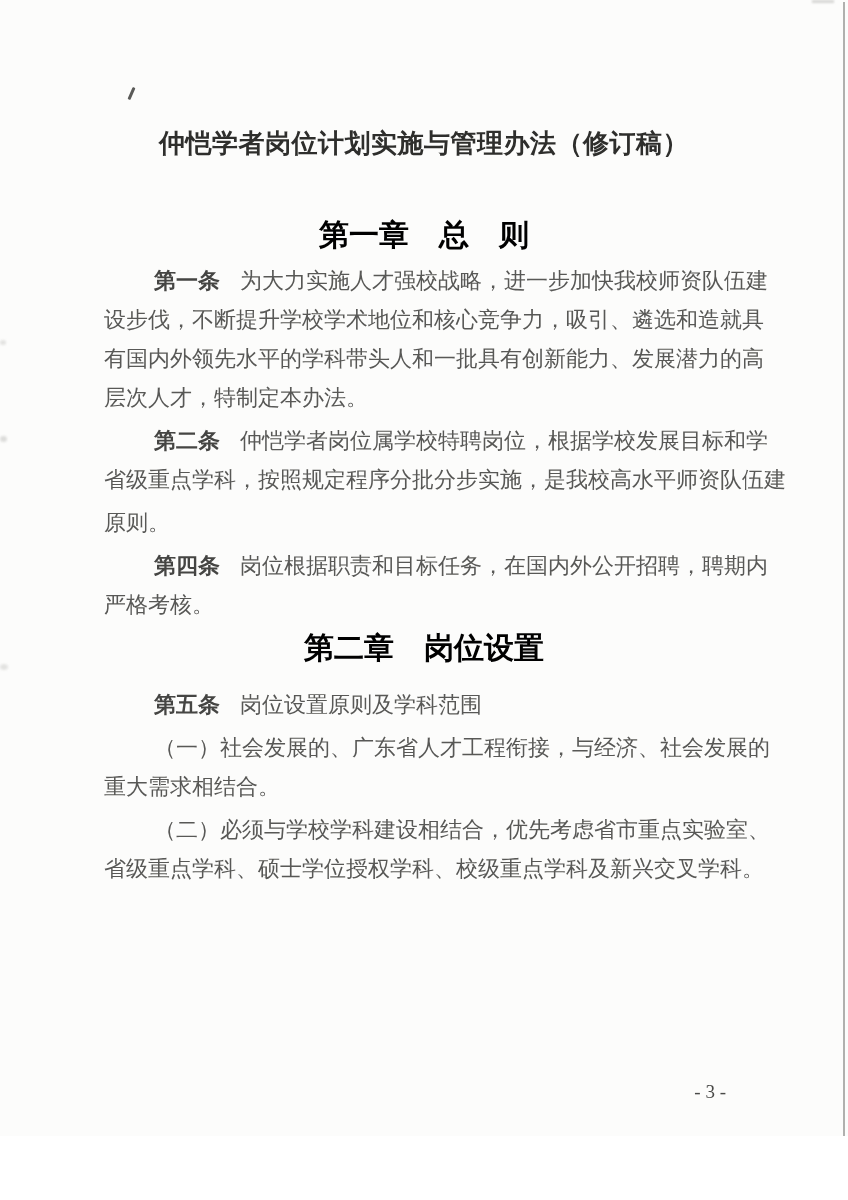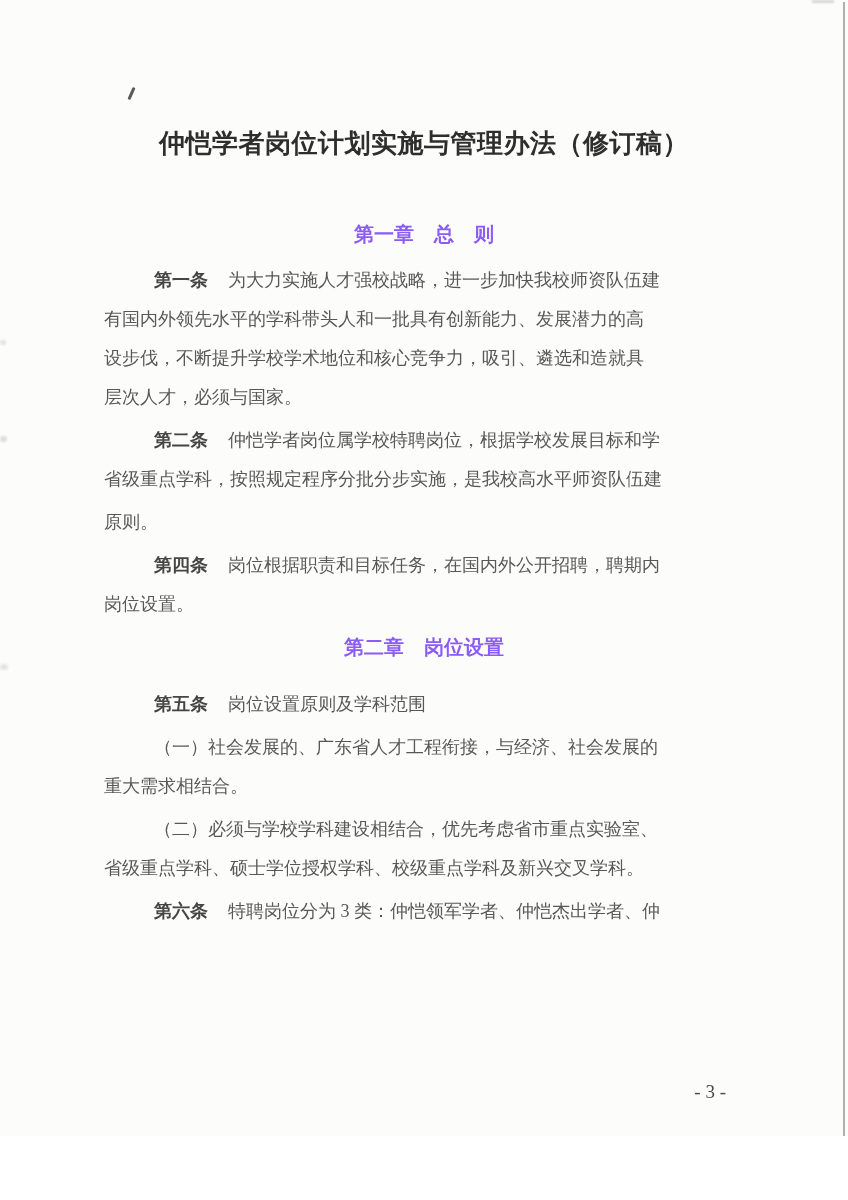--- a/index.html
+++ b/index.html
@@ -28,35 +28,35 @@
     line-height: 40px;
     letter-spacing: 0.5px;
     color: #2e2e2c;
     text-align: center;
     margin: 0 0 52px 0;
     white-space: nowrap;
   }
   .chapter {
     font-family: "Liberation Sans", sans-serif;
     font-weight: 700;
-    font-size: 20px;
+    font-size: 30px;
     line-height: 39px;
-    color: #8b5cf6;
+    color: #000000;
     text-align: center;
     margin: 4px 0 18px 0;
     white-space: nowrap;
   }
   .content .chapter:first-child {
     margin: 0 0 7px 0;
   }
   .para {
     margin: 0 0 4px 0;
   }
   .line {
-    font-size: 18px;
+    font-size: 22px;
     line-height: 39px;
     color: #585856;
     letter-spacing: 0px;
     white-space: nowrap;
   }
   .line.first {
     padding-left: 50px;
   }
   .lead {
     font-family: "Liberation Sans", sans-serif;
@@ -109,49 +109,48 @@
 <body>
 
 <div class="page">
 
   <div class="content">
     <div class="doc-title">仲恺学者岗位计划实施与管理办法（修订稿）</div>
     <div>
         <div class="chapter">第一章　总　则</div>
         <div class="para">
           <div class="line first"><span class="lead">第一条</span>为大力实施人才强校战略，进一步加快我校师资队伍建</div>
+          <div class="line">设步伐，不断提升学校学术地位和核心竞争力，吸引、遴选和造就具</div>
           <div class="line">有国内外领先水平的学科带头人和一批具有创新能力、发展潜力的高</div>
-          <div class="line">设步伐，不断提升学校学术地位和核心竞争力，吸引、遴选和造就具</div>
-          <div class="line">层次人才，必须与国家。</div>
+          <div class="line">层次人才，特制定本办法。</div>
         </div>
         <div class="para">
           <div class="line first"><span class="lead">第二条</span>仲恺学者岗位属学校特聘岗位，根据学校发展目标和学</div>
           <div class="line">省级重点学科，按照规定程序分批分步实施，是我校高水平师资队伍建</div>
         </div>
         <div class="para">
           <div class="line">原则。</div>
         </div>
         <div class="para">
           <div class="line first"><span class="lead">第四条</span>岗位根据职责和目标任务，在国内外公开招聘，聘期内</div>
-          <div class="line">岗位设置。</div>
+          <div class="line">严格考核。</div>
         </div>
         <div class="chapter">第二章　岗位设置</div>
         <div class="para">
           <div class="line first"><span class="lead">第五条</span>岗位设置原则及学科范围</div>
         </div>
         <div class="para">
           <div class="line first">（一）社会发展的、广东省人才工程衔接，与经济、社会发展的</div>
           <div class="line">重大需求相结合。</div>
         </div>
         <div class="para">
           <div class="line first">（二）必须与学校学科建设相结合，优先考虑省市重点实验室、</div>
           <div class="line">省级重点学科、硕士学位授权学科、校级重点学科及新兴交叉学科。</div>
         </div>
         <div class="para">
-          <div class="line first"><span class="lead">第六条</span>特聘岗位分为 3 类：仲恺领军学者、仲恺杰出学者、仲</div>
         </div>
       </div>
   </div>
 
   <div class="page-number">- 3 -</div>
 
   <div class="edge-line-right"></div>
   <div class="mark-diagonal"></div>
   <div class="smudge s1"></div>
   <div class="smudge s2"></div>

